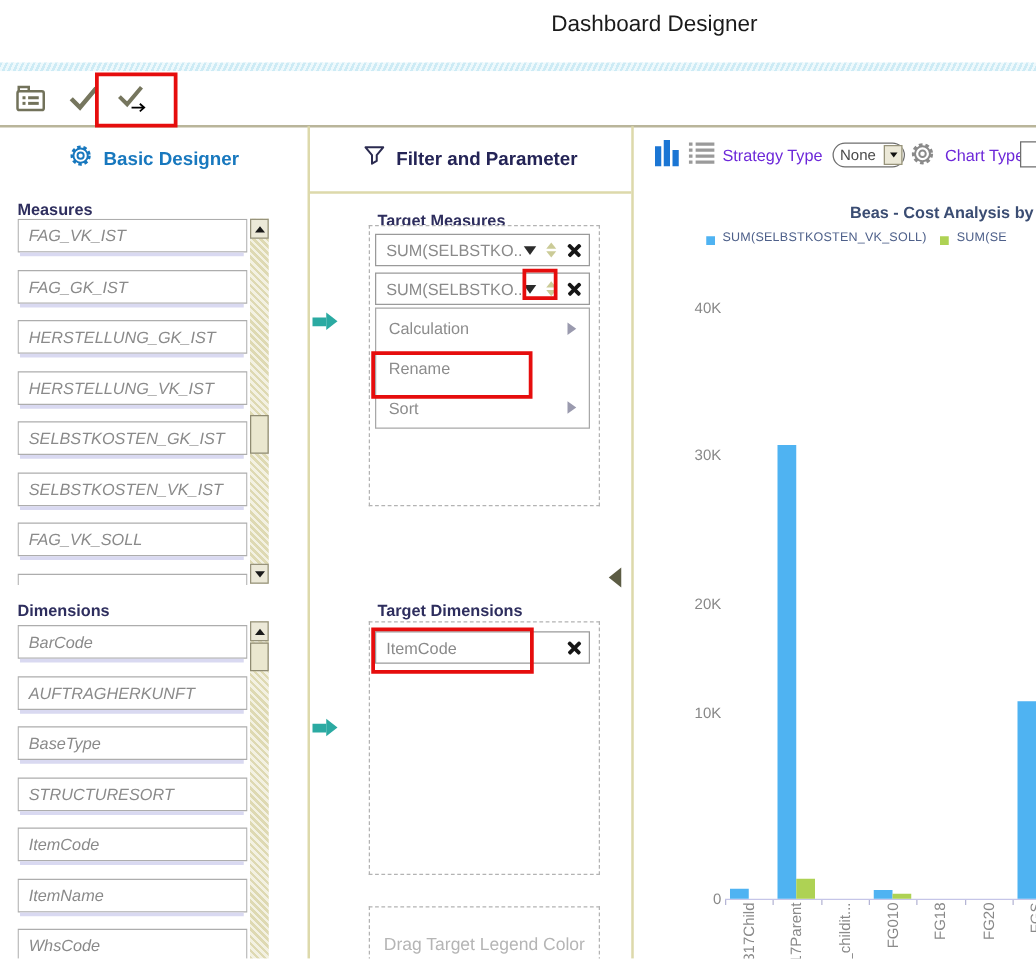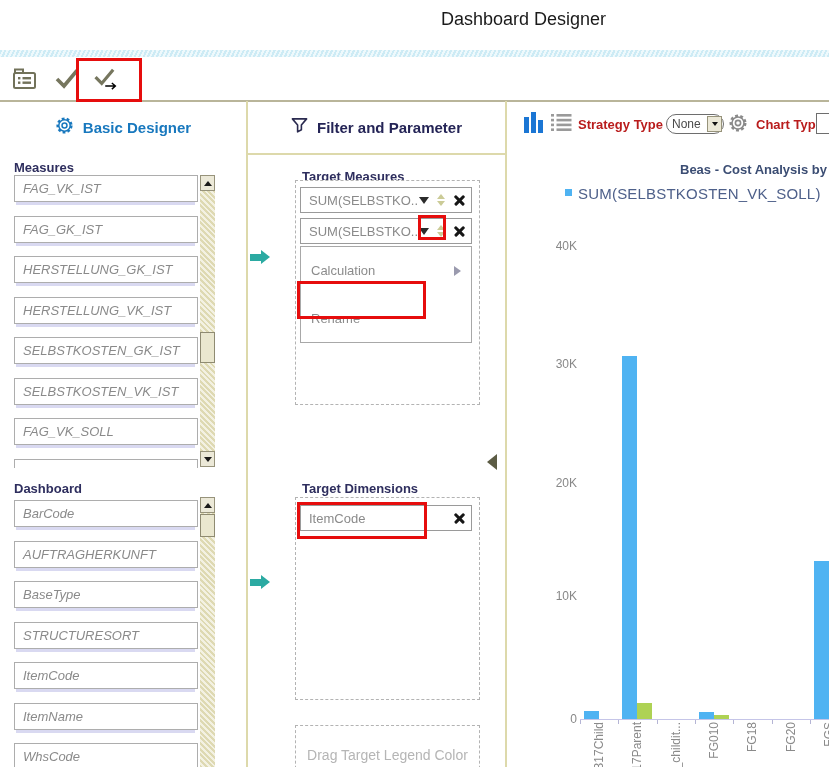--- a/index.html
+++ b/index.html
@@ -53,30 +53,30 @@
   .mrow span{font-size:13px;color:#8c8c8c;}
   .tri-sub{margin-left:auto;width:0;height:0;border-top:5px solid transparent;border-bottom:5px solid transparent;border-left:7px solid #9a9aae;}
   .teal-arrow{position:absolute;width:0;height:0;}
   .teal-arrow .stem{position:absolute;left:0;top:4px;width:11px;height:7px;background:#2baaa2;}
   .teal-arrow .head{position:absolute;left:11px;top:0;width:0;height:0;border-top:7.5px solid transparent;border-bottom:7.5px solid transparent;border-left:9px solid #2baaa2;}
   #legend-drop-label{position:absolute;left:295px;top:747px;width:185px;text-align:center;font-size:14px;color:#b5b5b5;}
   #collapse-tri{position:absolute;left:487px;top:454px;width:0;height:0;
     border-top:8px solid transparent;border-bottom:8px solid transparent;border-right:10px solid #5c5c44;cursor:pointer;}
   .hlbox{position:absolute;box-sizing:border-box;border:3px solid #e60d0d;z-index:9;pointer-events:none;}
   
-  .rt-label{position:absolute;top:117px;font-size:13px;font-weight:bold;color:#b91c1c;white-space:nowrap;}
+  .rt-label{position:absolute;top:117px;font-size:13px;font-weight:normal;color:#6d28d9;white-space:nowrap;}
   .dd{position:absolute;box-sizing:border-box;background:#fff;border:1px solid #6e6e6e;display:flex;align-items:center;}
   .dd-val{font-size:12px;color:#4a4a4a;padding-left:5px;flex:1;}
   .dd-btn{width:15px;height:16px;margin-right:1px;background:#ece9d8;border:1px solid #97937b;box-sizing:border-box;
     display:flex;align-items:center;justify-content:center;cursor:pointer;}
   .dd-btn i{display:block;width:0;height:0;border-left:3.5px solid transparent;border-right:3.5px solid transparent;border-top:4.5px solid #111;}
   #chart-title{position:absolute;left:680px;top:162px;font-size:13px;font-weight:bold;color:#3b4d73;white-space:nowrap;}
   #legend{position:absolute;left:565px;top:185px;display:flex;align-items:flex-start;gap:6px;white-space:nowrap;}
   .lsq{width:7px;height:7px;margin-top:4px;flex:0 0 auto;}
-  .lname{font-size:15px;color:#4e608a;letter-spacing:0.2px;}
+  .lname{font-size:10px;color:#4e608a;letter-spacing:0.2px;}
   .ylab{position:absolute;width:32px;text-align:right;font-size:12px;color:#888;}
   .bar{position:absolute;}
   #axis{position:absolute;left:580px;top:719px;width:249px;height:1px;background:#c5c5e8;}
   .tickmark{position:absolute;top:720px;width:1px;height:4px;background:#b5b5d5;}
   .xlabel{position:absolute;white-space:nowrap;font-size:12px;color:#8a8a8a;
     transform:rotate(-90deg) translateX(-100%);transform-origin:0 0;}
 </style>
 </head>
 <body>
 
@@ -172,21 +172,21 @@
   <div class="sb" style="left:200px;top:175px;height:292px;">
     <div class="sb-btn" style="top:0;">
         <i class="tri-up"></i>
       </div>
     <div class="sb-thumb" style="top:157px;height:31px;"></div>
     <div class="sb-btn" style="top:276px;">
         <i class="tri-dn"></i>
       </div>
   </div>
 
-  <div class="section-label" style="left:14px;top:481px;">Dashboard</div>
+  <div class="section-label" style="left:14px;top:481px;">Dimensions</div>
   <div id="dimensions-list" class="listwrap" style="left:14px;top:500px;width:184px;height:267px;">
       <div class="litem-w" style="top: 40.5px;">
         <div class="lbox">AUFTRAGHERKUNFT</div>
         <div class="lshadow"></div>
       </div>
       <div class="litem-w" style="top: 0px;">
         <div class="lbox">BarCode</div>
         <div class="lshadow"></div>
       </div>
       <div class="litem-w" style="top: 81px;">
@@ -240,20 +240,24 @@
       </div>
     </div>
 
   <div id="ctx-menu">
       <div class="mrow">
         <span>Calculation</span>
         <span class="tri-sub"></span>
       </div>
       <div class="mrow">
         <span>Rename</span>
+      </div>
+      <div class="mrow">
+        <span>Sort</span>
+        <span class="tri-sub"></span>
       </div>
     </div>
 
   <div class="teal-arrow" style="left:250px;top:250px;">
       <span class="stem"></span>
       <span class="head"></span>
     </div>
   <div class="teal-arrow" style="left:250px;top:575px;">
       <span class="stem"></span>
       <span class="head"></span>
@@ -320,21 +324,21 @@
       <span class="lsq" style="background: rgb(79, 179, 242);"></span>
       <span class="lname">SUM(SELBSTKOSTEN_VK_SOLL)</span>
       <span class="lsq" style="background: rgb(174, 210, 84); margin-left: 5px;"></span>
       <span class="lname">SUM(SE</span>
     </div>
   <div id="chart-layer">
       <div id="axis"></div>
       <div class="ylab" style="left: 545px; top: 239px;">40K</div>
       <div class="ylab" style="left: 545px; top: 357.25px;">30K</div>
       <div class="ylab" style="left: 545px; top: 475.5px;">20K</div>
-      <div class="ylab" style="left: 545px; top: 589px;">10K</div>
+      <div class="ylab" style="left: 545px; top: 563px;">10K</div>
       <div class="ylab" style="left: 545px; top: 712px;">0</div>
       <div class="tickmark" style="left: 580px;"></div>
       <div class="tickmark" style="left: 618.3px;"></div>
       <div class="tickmark" style="left: 656.6px;"></div>
       <div class="tickmark" style="left: 694.9px;"></div>
       <div class="tickmark" style="left: 733.2px;"></div>
       <div class="tickmark" style="left: 771.5px;"></div>
       <div class="tickmark" style="left: 809.8px;"></div>
       <div class="bar" style="left: 584.15px; width: 15px; top: 711.314px; height: 7.68625px; background: rgb(79, 179, 242);"></div>
       <div class="xlabel" style="left: 592.15px; top: 722px;">317Child</div>

